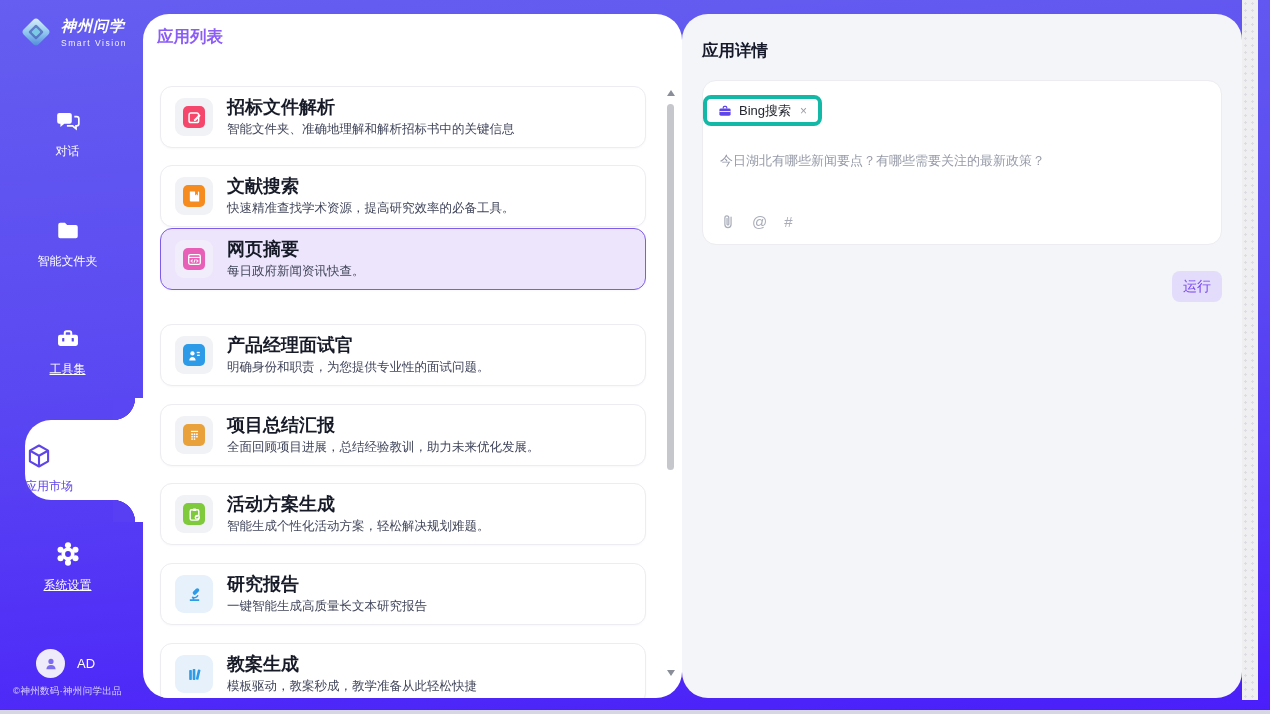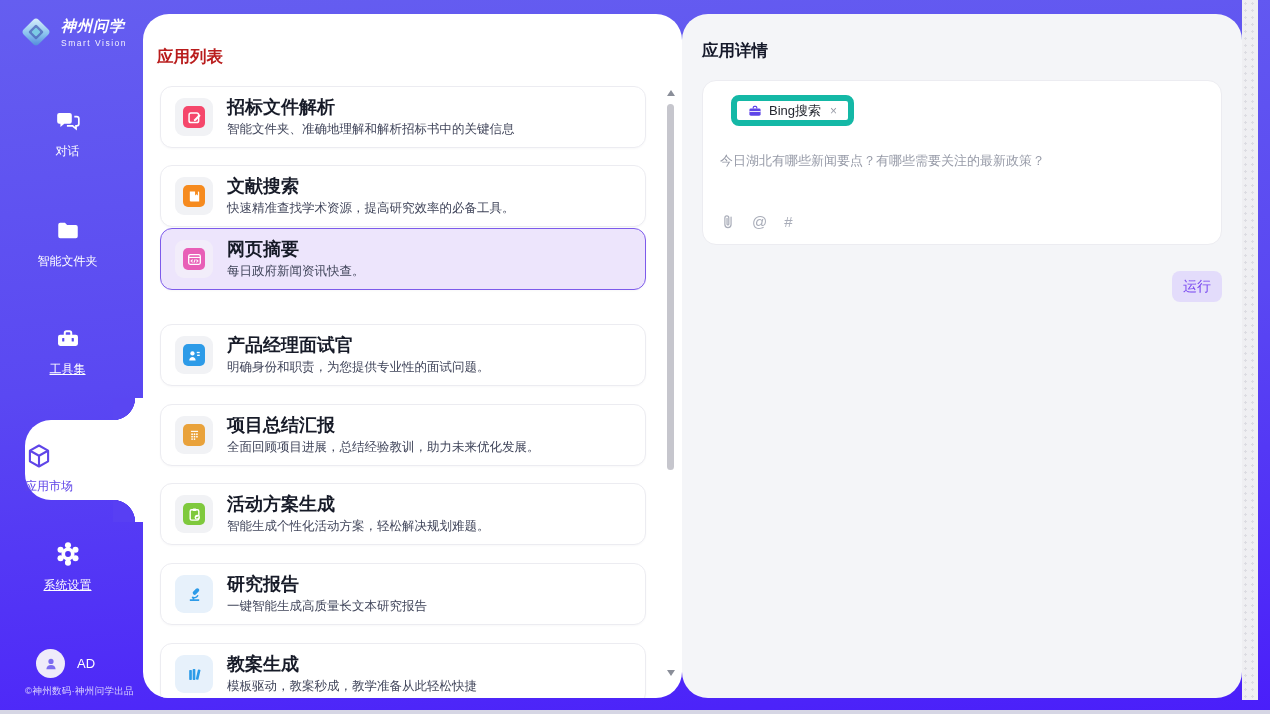--- a/index.html
+++ b/index.html
@@ -20,46 +20,46 @@
   .nav-item .nav-label.u { text-decoration:underline; }
   .blob { position:absolute; left:25px; top:420px; width:118px; height:80px; background:#fff;
           border-radius:26px 0 0 26px; text-align:left; padding-top:22px; cursor:pointer; }
   .blob .nav-label { color:#5F45E8; font-size:12px; margin-top:4px; display:block; }
   .blob-conn { position:absolute; left:113px; width:30px; height:22px; background:#fff; }
   .blob-conn.top { top:398px; background:radial-gradient(circle at 0 0, #5A46F2 22px, #fff 22.5px); }
   .blob-conn.bot { top:500px; background:radial-gradient(circle at 0 100%, #583FF3 22px, #fff 22.5px); }
   .user-row { position:absolute; left:36px; top:649px; display:flex; align-items:center; gap:12px; cursor:pointer; }
   .avatar { width:29px; height:29px; border-radius:50%; background:#EFEBFA; display:flex; align-items:center; justify-content:center; }
   .user-name { font-size:13px; color:#fff; }
-  .copyright { position:absolute; left:12px; top:685px; width:135px; text-align:center; font-size:9.5px; color:rgba(255,255,255,.78); letter-spacing:.3px; }
+  .copyright { position:absolute; left:0; top:685px; width:135px; text-align:center; font-size:9.5px; color:rgba(255,255,255,.78); letter-spacing:.3px; }
 
   
   .list-panel { position:absolute; left:143px; top:14px; width:539px; height:684px; background:#fff; border-radius:26px; overflow:hidden; }
-  .panel-title { position:absolute; left:14px; top:32px; font-size:16.5px; font-weight:bold; color:#b91c1c; }
+  .panel-title { position:absolute; left:14px; top:12px; font-size:16.5px; font-weight:bold; color:#8b5cf6; }
   .cards { position:absolute; left:17px; top:72px; width:486px; }
   .card { position:absolute; left:0; width:486px; height:62px; background:#fff; border:1px solid #ECECF1; border-radius:12px;
           display:flex; align-items:center; padding:0 14px; gap:14px; cursor:pointer; box-shadow:0 1px 2px rgba(30,30,60,.03); }
   .card.selected { background:#EDE5FC; border:1.5px solid #7D5BEB; }
   .tile { width:38px; height:38px; border-radius:9px; display:flex; align-items:center; justify-content:center; flex:0 0 38px; }
   .chip { width:22px; height:22px; border-radius:5px; display:flex; align-items:center; justify-content:center; }
   .card-title { font-size:18px; font-weight:bold; color:#171B28; line-height:1; }
   .card-desc { font-size:12.5px; color:#40455A; margin-top:7px; line-height:1; }
   
   .sb-track { position:absolute; right:6px; top:68px; width:10px; height:604px; }
   .sb-arrow { position:absolute; left:1px; width:0; height:0; border-left:4px solid transparent; border-right:4px solid transparent; cursor:pointer; }
   .sb-arrow.up { top:8px; border-bottom:6px solid #8A8E99; }
   .sb-arrow.down { bottom:10px; border-top:6px solid #8A8E99; }
   .sb-thumb { position:absolute; left:1px; top:22px; width:7px; height:366px; border-radius:4px; background:#C6C6CD; cursor:pointer; }
 
   
   .detail-panel { position:absolute; left:682px; top:14px; width:560px; height:684px; background:#F4F5F8; border-radius:26px; }
   .detail-title { position:absolute; left:20px; top:26px; font-size:16.5px; font-weight:bold; color:#15192A; }
   .query-card { position:absolute; left:20px; top:66px; width:520px; height:165px; background:#fff; border:1px solid #ECECF1; border-radius:14px; }
-  .tool-tag { position:absolute; left:28px; top:14px; height:31px; display:inline-flex; align-items:center; gap:7px;
-              padding:0 11px; border:6px solid #14b8a6; border-radius:8px; background:#fff; font-size:13px; color:#23262F; cursor:pointer; }
+  .tool-tag { position:absolute; left:0; top:14px; height:31px; display:inline-flex; align-items:center; gap:7px;
+              padding:0 11px; border:4px solid #14b8a6; border-radius:8px; background:#fff; font-size:13px; color:#23262F; cursor:pointer; }
   .tag-close { color:#9A9DA8; font-size:12px; margin-left:2px; cursor:pointer; }
   .query-text { position:absolute; left:17px; top:71px; width:480px; font-size:13px; color:#979BA8; cursor:text; }
   .attach-row { position:absolute; left:17px; bottom:14px; display:flex; align-items:center; gap:17px; color:#A9ADB9; }
   .attach-row .glyph { font-size:15px; cursor:pointer; }
   .run-btn { position:absolute; right:20px; top:257px; width:50px; height:31px; background:#E3DCFB; border:none; border-radius:8px;
              color:#7847F0; font-size:14px; font-family:inherit; cursor:pointer; }
 </style>
 </head>
 <body>
 

